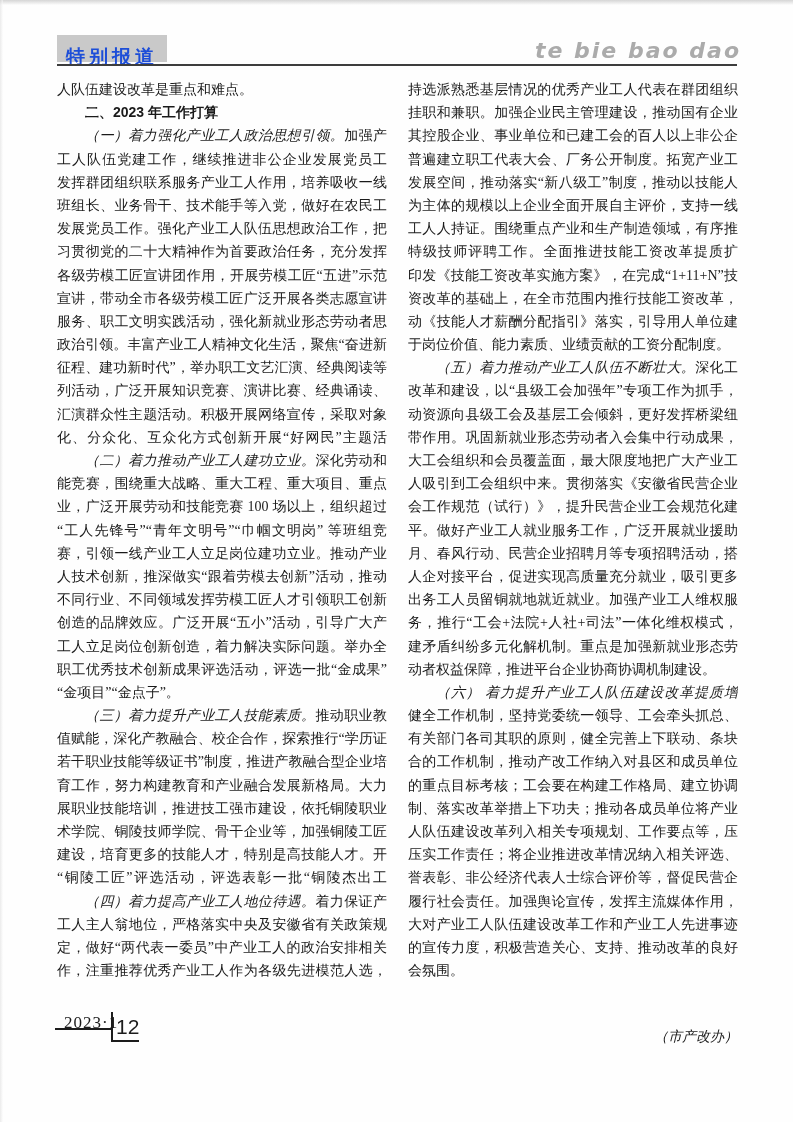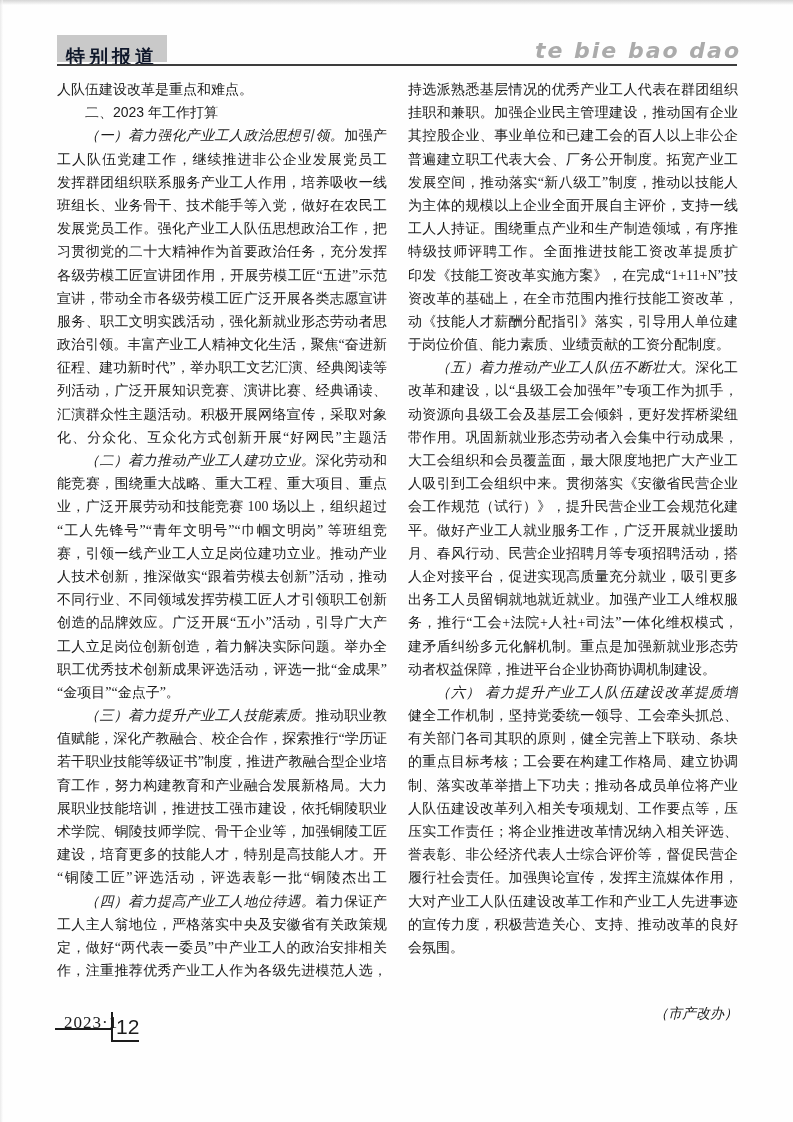--- a/index.html
+++ b/index.html
@@ -12,21 +12,21 @@
   .scan-edge-left { position:absolute; top:0; left:0; bottom:0; width:3px;
     background:linear-gradient(90deg,#d8d8d8,#fdfdfd); opacity:.5; }
 
   
   .section-box {
     position:absolute; left:57px; top:35px; height:27px; background:#c9c9c9;
     display:flex; align-items:center; padding:0 9px;
   }
   .section-box span {
     font-family:"Liberation Sans","DejaVu Sans",sans-serif; font-weight:bold;
-    font-size:19px; letter-spacing:4px; color:#0f172a;margin-top:16px;
+    font-size:19px; letter-spacing:4px; color:#1d4ed8;margin-top:16px;
   }
   .pinyin {
     position:absolute; right:52px; top:38px; width:300px; text-align:right;
     font-family:"DejaVu Sans","Liberation Sans",sans-serif; font-style:italic; font-weight:bold;
     font-size:22px; letter-spacing:2px; color:#ababab;
   }
   .header-rule { position:absolute; left:57px; top:64px; width:680px; height:2px; background:#3d3d3d; }
 
   
   .column { position:absolute; top:78px; width:330px; }
@@ -34,21 +34,21 @@
   .column.right { left:408px; }
   .line {
     height:23.2px; line-height:23.2px; font-size:14px; overflow:hidden;
     text-align:justify; text-align-last:justify; text-justify:inter-ideograph;
     white-space:normal; color:#1a1a1a;
   }
   .line.end { text-align-last:left; }
   .line.al-r { text-align-last:right;margin-top:43px; }
   .line.ind { text-indent:2em; }
   .s-k { font-style:italic; }           
-  .s-h { font-weight:normal; font-family:"Liberation Sans","DejaVu Sans",sans-serif; } 
+  .s-h { font-weight:bold; font-family:"Liberation Sans","DejaVu Sans",sans-serif; } 
   .s-n { font-style:normal; }
 
   
   .folio-issue {
     position:absolute; left:64px; top:1013px; font-size:17px; letter-spacing:1px; color:#1c1c1c;
   }
   .folio-line1 { position:absolute; left:55px; top:1028px; width:57px; height:2px; background:#1c1c1c; }
   .folio-vert  { position:absolute; left:111px; top:1012px; width:2px; height:29px; background:#1c1c1c; }
   .folio-page {
     position:absolute; left:116px; top:1015px;
@@ -133,20 +133,21 @@
       <div class="line"><span class="s-n">平。做好产业工人就业服务工作，广泛开展就业援助</span></div>
       <div class="line"><span class="s-n">月、春风行动、民营企业招聘月等专项招聘活动，搭建</span></div>
       <div class="line"><span class="s-n">人企对接平台，促进实现高质量充分就业，吸引更多外</span></div>
       <div class="line"><span class="s-n">出务工人员留铜就地就近就业。加强产业工人维权服</span></div>
       <div class="line"><span class="s-n">务，推行“工会+法院+人社+司法”一体化维权模式，构</span></div>
       <div class="line"><span class="s-n">建矛盾纠纷多元化解机制。重点是加强新就业形态劳</span></div>
       <div class="line end"><span class="s-n">动者权益保障，推进平台企业协商协调机制建设。</span></div>
       <div class="line ind"><span class="s-k">（六） 着力提升产业工人队伍建设改革提质增效。</span></div>
       <div class="line"><span class="s-n">健全工作机制，坚持党委统一领导、工会牵头抓总、各</span></div>
       <div class="line"><span class="s-n">有关部门各司其职的原则，健全完善上下联动、条块结</span></div>
+      <div class="line"><span class="s-n">合的工作机制，推动产改工作纳入对县区和成员单位</span></div>
       <div class="line"><span class="s-n">的重点目标考核；工会要在构建工作格局、建立协调机</span></div>
       <div class="line"><span class="s-n">制、落实改革举措上下功夫；推动各成员单位将产业工</span></div>
       <div class="line"><span class="s-n">人队伍建设改革列入相关专项规划、工作要点等，压紧</span></div>
       <div class="line"><span class="s-n">压实工作责任；将企业推进改革情况纳入相关评选、荣</span></div>
       <div class="line"><span class="s-n">誉表彰、非公经济代表人士综合评价等，督促民营企业</span></div>
       <div class="line"><span class="s-n">履行社会责任。加强舆论宣传，发挥主流媒体作用，加</span></div>
       <div class="line"><span class="s-n">大对产业工人队伍建设改革工作和产业工人先进事迹</span></div>
       <div class="line"><span class="s-n">的宣传力度，积极营造关心、支持、推动改革的良好社</span></div>
       <div class="line end"><span class="s-n">会氛围。</span></div>
       <div class="line end al-r"><span class="s-k">（市产改办）</span></div>

